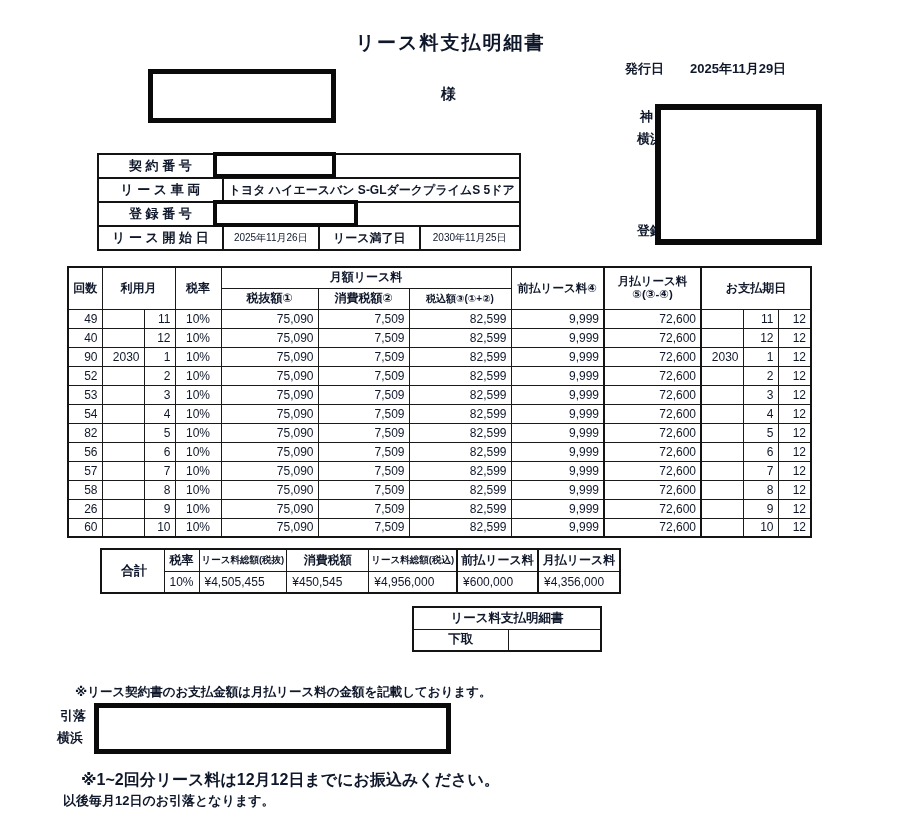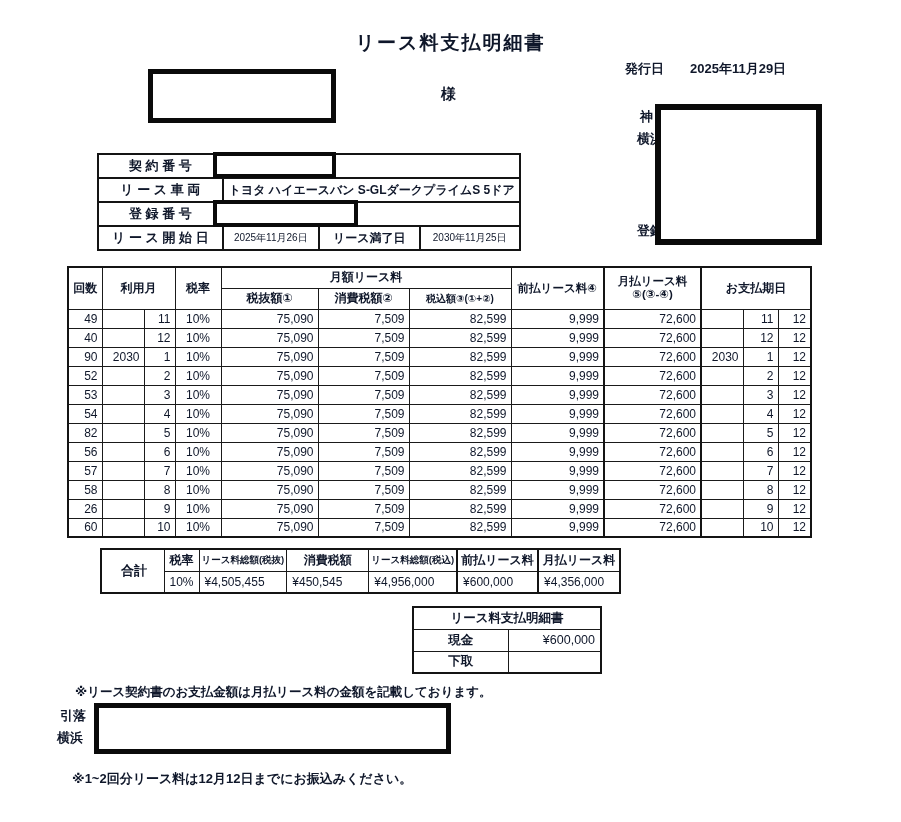--- a/index.html
+++ b/index.html
@@ -355,29 +355,26 @@
   <table class="abs breakdown">
     <colgroup>
         <col style="width:95px">
         <col style="width:93px">
       </colgroup>
     <tbody>
         <tr>
       <th colspan="2">リース料支払明細書</th>
     </tr>
     <tr>
-      <td class="lab">現金</td>
-      <td class="val">¥600,000</td>
-    </tr>
-    <tr>
       <td class="lab">下取</td>
       <td class="val"></td>
     </tr>
   </tbody>
     </table>
 
   <div class="note" style="left:75px;top:684px;">※リース契約書のお支払金額は月払リース料の金額を記載しております。</div>
   <div class="frag" style="left:60px;top:707px;font-family:Liberation Serif, serif;">引落</div>
   <div class="frag" style="left:57px;top:729px;">横浜</div>
   <div class="redact r5"></div>
-  <div class="note" style="left:72px;top:770px;font-size:13px;">※1~2回分リース料は12月12日までにお振込みください。</div>
+  <div class="note" style="left:81px;top:770px;font-size:16px;">※1~2回分リース料は12月12日までにお振込みください。</div>
+  <div class="note" style="left:63px;top:792px;font-size:13px;">以後毎月12日のお引落となります。</div>
 
 </div>
 
 </body></html>

